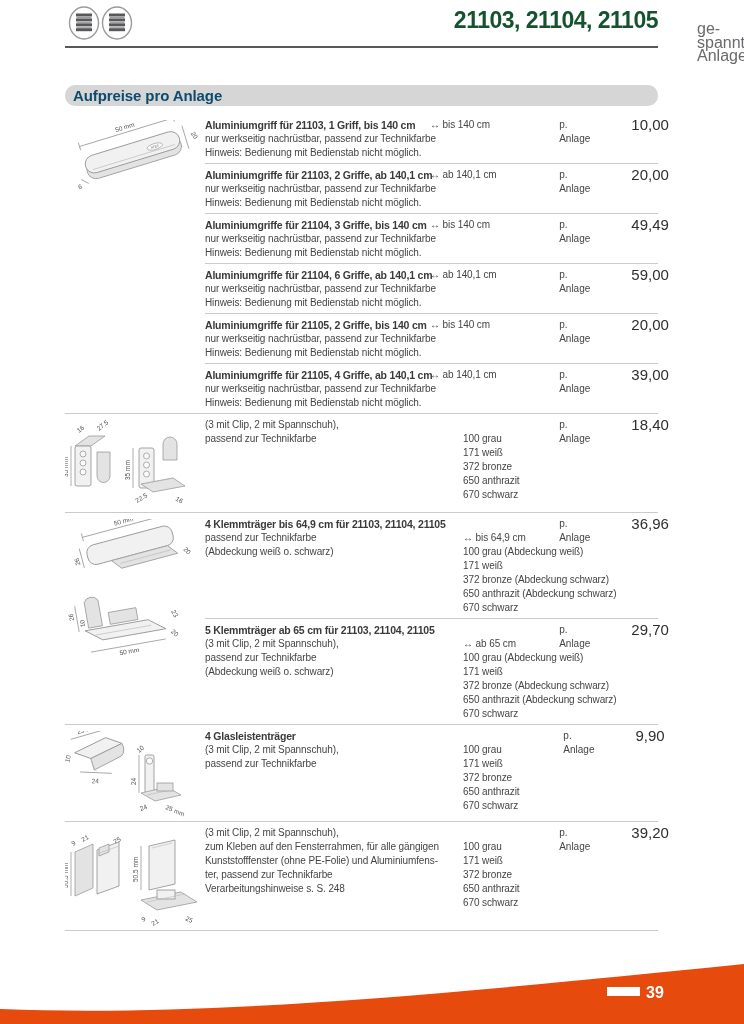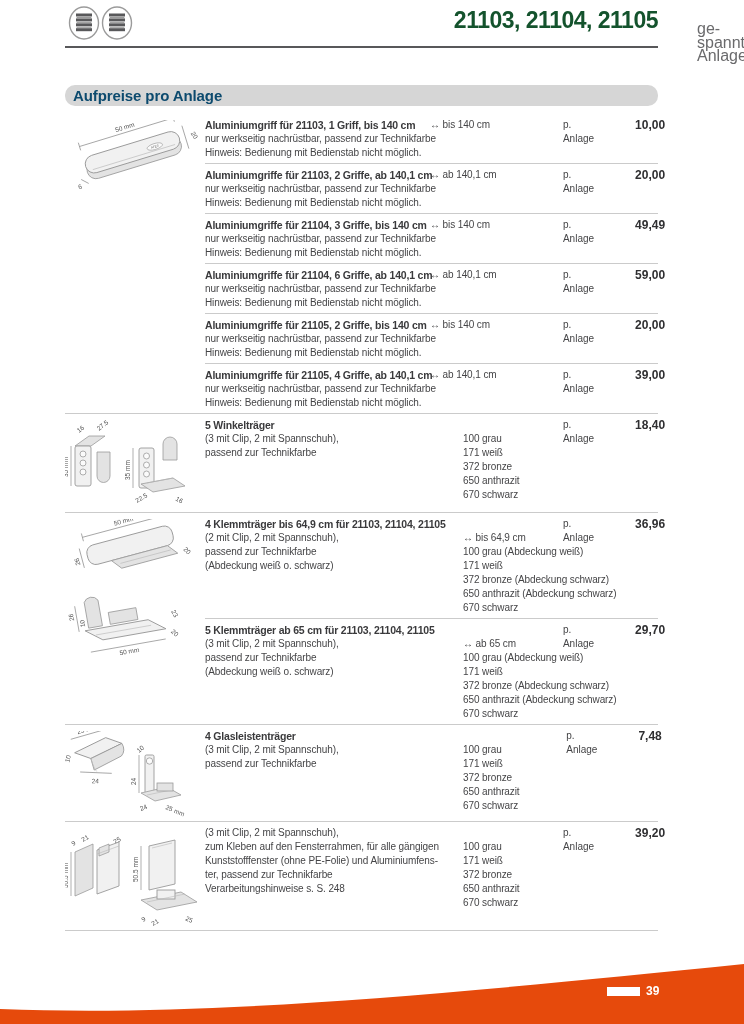--- a/index.html
+++ b/index.html
@@ -44,42 +44,42 @@
     font-size:10.5px; font-weight:bold; color:var(--title);
     line-height:14px; white-space:nowrap; letter-spacing:-0.2px;
   }
   .r-lines div, .r-specs div{
     font-size:10px; line-height:14px; white-space:nowrap; letter-spacing:-0.1px;
   }
   .r-specs{flex:1; min-width:0;}
   .specs-offset{padding-top:14px;margin-left:33px;}
   .r-price{width:88px; flex:none; display:flex; justify-content:center;gap:41px;}
   .r-unit{font-size:10px; line-height:14px;}
-  .r-amount{font-size:12px; font-weight:bold; color:#2F2F31; line-height:14px;}
+  .r-amount{font-size:15px; font-weight:normal; color:#2F2F31; line-height:14px;}
   
   .dim{stroke:#8C8C8C; stroke-width:0.7; fill:none;}
   .dimtext{font-size:6.5px; fill:#555; font-family:inherit;}
   .part{fill:#F1F1F1; stroke:#9A9A9A; stroke-width:0.9;}
   .part2{fill:#E3E3E3; stroke:#9A9A9A; stroke-width:0.8;}
   .edge{stroke:#B8B8B8; stroke-width:0.6; fill:none;}
   .hole{fill:#FBFBFB; stroke:#9A9A9A; stroke-width:0.8;}
   .logooval{fill:#FAFAFA; stroke:#888; stroke-width:0.5;}
   .logotext{font-size:3.2px; fill:#666;}
   .icon-circle{fill:#fff; stroke:#9B9B9B; stroke-width:1.4;}
   .pleat{fill:#58585A;}
   .pleat-lite{fill:#9B9B9B;}
   
   .swoosh{position:absolute; left:0; bottom:0; display:block;}
   .swoosh-path{fill:var(--accent);}
   .page-tab{
     position:absolute; left:607px; top:987px; width:33px; height:9px; background:#fff;
   }
   .page-number{
     position:absolute; left:646px; top:984px; color:#fff;
-    font-size:12px; font-weight:bold;
+    font-size:16px; font-weight:bold;
   }
 </style>
 </head>
 <body>
 
 <div class="page">
 
   <div class="margin-label">
       <div>ge-</div>
       <div>spannte</div>
@@ -267,21 +267,20 @@
             <circle class="hole" cx="81.5" cy="54" r="3"></circle>
             <polygon class="part2" points="76,64 108,58 120,66 88,72"></polygon>
             <path class="edge" d="M82,63 l26,-5"></path>
             <text class="dimtext" transform="translate(72,83) rotate(-30)">22.5</text>
             <text class="dimtext" transform="translate(110,80) rotate(30)">16</text>
           </svg>
         </div>
         <div class="g-rows">
           <div class="row">
             <div class="r-desc">
-              <div class="r-title">5 Winkelträger</div>
               <div class="r-lines">
                   <div>(3 mit Clip, 2 mit Spannschuh),</div>
                   <div>passend zur Technikfarbe</div>
                 </div>
             </div>
             <div class="r-specs specs-offset">
                 <div>100 grau</div>
                 <div>171 weiß</div>
                 <div>372 bronze</div>
                 <div>650 anthrazit</div>
@@ -324,21 +323,20 @@
               <text class="dimtext" transform="translate(84,28) rotate(55)">20</text>
             </g>
           </svg>
         </div>
         <div class="g-rows">
 
           <div class="row">
             <div class="r-desc">
               <div class="r-title">4 Klemmträger bis 64,9 cm für 21103, 21104, 21105</div>
               <div class="r-lines">
-                  <div>(2 mit Clip, 2 mit Spannschuh),</div>
                   <div>passend zur Technikfarbe</div>
                   <div>(Abdeckung weiß o. schwarz)</div>
                 </div>
             </div>
             <div class="r-specs specs-offset">
                 <div>↔ bis 64,9 cm</div>
                 <div>100 grau (Abdeckung weiß)</div>
                 <div>171 weiß</div>
                 <div>372 bronze (Abdeckung schwarz)</div>
                 <div>650 anthrazit (Abdeckung schwarz)</div>
@@ -414,21 +412,21 @@
             </div>
             <div class="r-specs specs-offset">
                 <div>100 grau</div>
                 <div>171 weiß</div>
                 <div>372 bronze</div>
                 <div>650 anthrazit</div>
                 <div>670 schwarz</div>
               </div>
             <div class="r-price">
               <span class="r-unit">p.  Anlage</span>
-              <span class="r-amount">7,48</span>
+              <span class="r-amount">9,90</span>
             </div>
           </div>
         </div>
       </div>
 
       <div class="group">
         <div class="g-draw">
           <svg width="140" height="98" viewBox="0 0 140 98">
             <g transform="translate(8,8)">
               <text class="dimtext" transform="translate(0,10) rotate(-30)">9</text>

